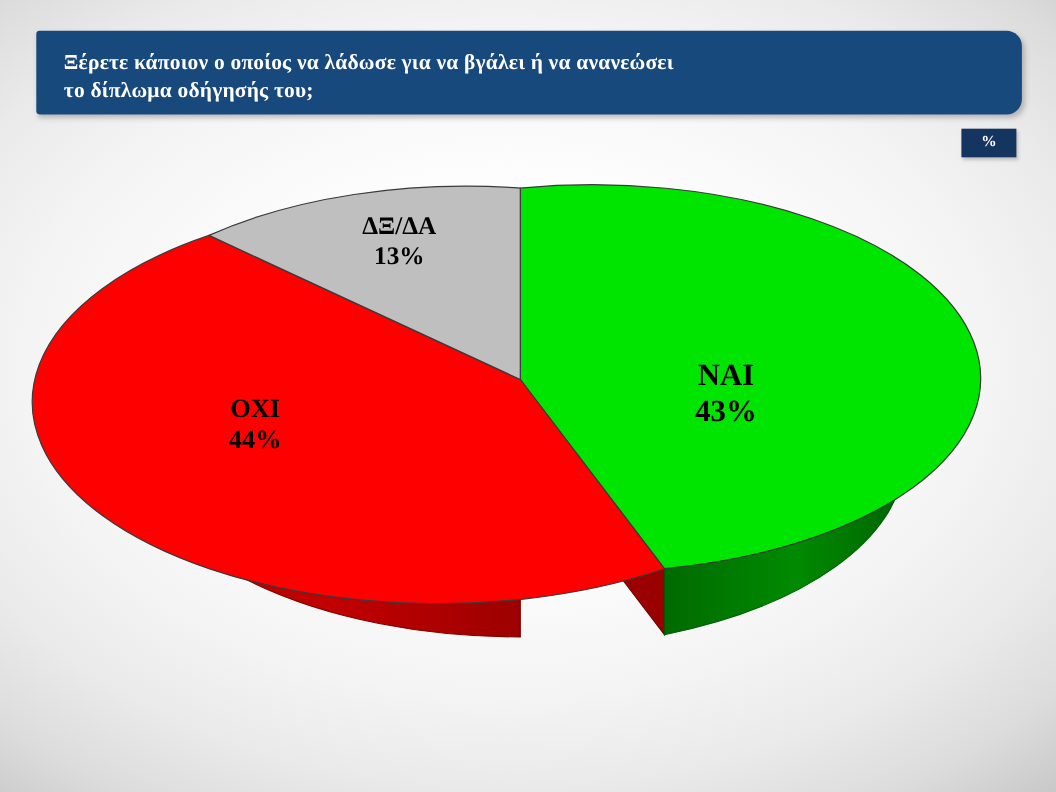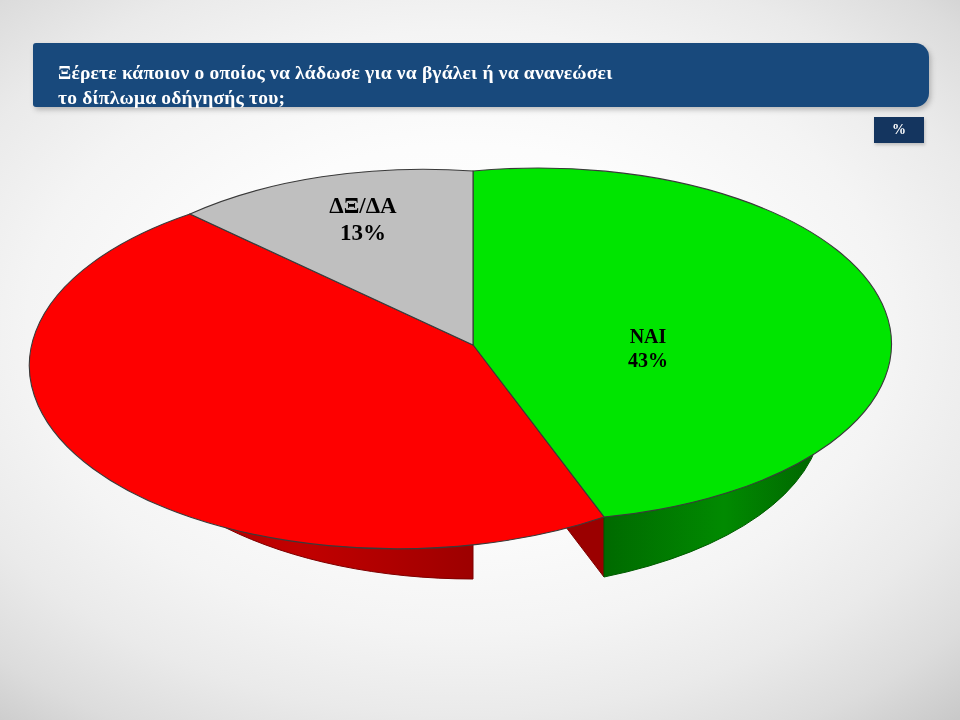--- a/index.html
+++ b/index.html
@@ -26,23 +26,23 @@
         #eaeaea 74%,
         #dcdcdc 88%,
         #c9c9c9 100%);
     overflow: hidden;
   }
 
   
   #title-banner {
     position: absolute;
     left: 33px;
-    top: 43px;
+    top: 28px;
     width: 896px;
-    height: 64px;
+    height: 76px;
     background: #18497c;
     border-radius: 3px 14px 14px 3px;
     box-shadow: 2px 3px 5px rgba(120,120,120,0.45);
     box-sizing: border-box;
     padding: 17px 0 0 25px;
   }
   #title-text {
     color: #ffffff;
     font-family: "Liberation Serif", serif;
     font-weight: bold;
@@ -87,21 +87,21 @@
   .slice-label {
     position: absolute;
     text-align: center;
     font-family: Liberation Serif, serif;
     font-weight: bold;
     color: #000000;
     line-height: 1.18;
     white-space: pre-line;
     pointer-events: none;
   }
-  #label-nai    { left: 568px; top: 195px; width: 160px; font-size: 20px; }
+  #label-nai    { left: 580px; top: 195px; width: 160px; font-size: 28px; }
   #label-oxi    { left: 152px; top: 228px; width: 160px; font-size: 24px; }
   #label-dxda   { left: 274px; top: 62px;  width: 178px; font-size: 23px; }
 
   
   #footer {
     position: absolute;
     left: 0;
     bottom: 0;
     width: 960px;
     height: 80px;
@@ -163,20 +163,22 @@
                Z" fill="#fe0000" stroke="#3a3a3a" stroke-width="1.1"></path>
 
       <path d="M 473 215
                L 190 84
                A 349 174 0 0 1 473 41
                Z" fill="#bfbfbf" stroke="#3a3a3a" stroke-width="1.1"></path>
     </svg>
 
     <div class="slice-label" id="label-nai">ΝΑΙ
 43%</div>
+    <div class="slice-label" id="label-oxi">ΟΧΙ
+44%</div>
     <div class="slice-label" id="label-dxda">ΔΞ/ΔΑ
 13%</div>
   </div>
 
   <div id="footer">
     
     
     
     
 

